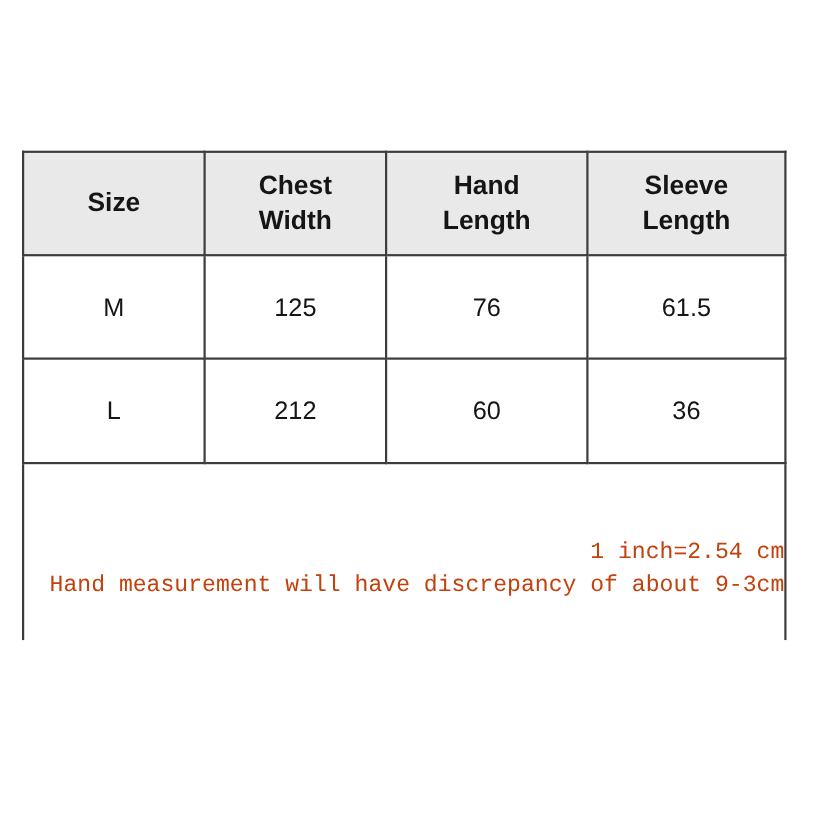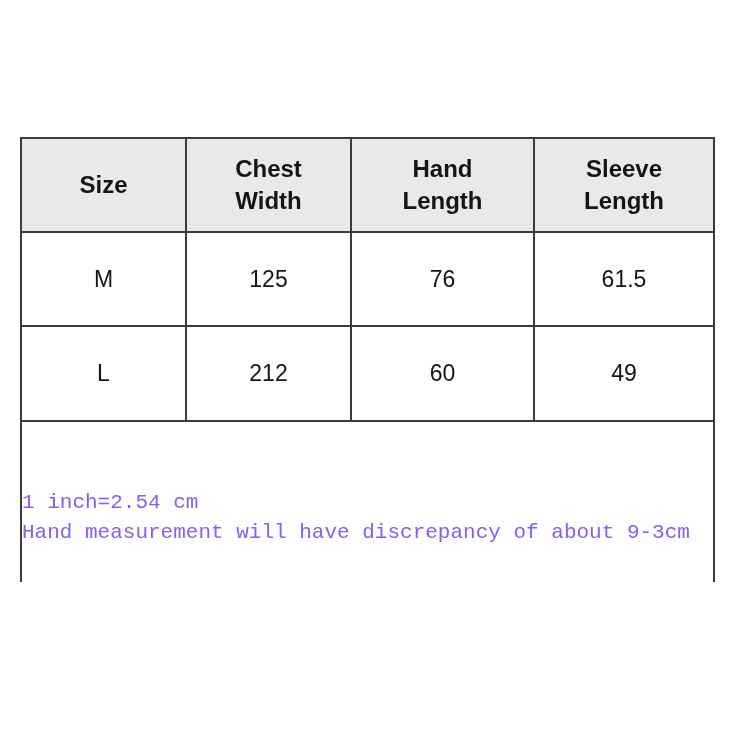--- a/index.html
+++ b/index.html
@@ -49,22 +49,22 @@
     height: 93px;
   }
   .size-table td.note-cell {
     background: #ffffff;
     height: 191px;
   }
   .note-inner {
     font-family: "Liberation Mono", monospace;
     font-size: 21px;
     line-height: 30px;
-    text-align: left;
-    color: #8b5cf6;
+    text-align: right;
+    color: #c2410c;
   }
 </style>
 </head>
 <body>
 
 <div class="canvas">
   <table class="size-table">
     <colgroup>
       <col style="width:165px">
       <col style="width:165px">
@@ -86,21 +86,21 @@
       <tr class="row-m">
         <td class="value-cell">M</td>
         <td class="value-cell">125</td>
         <td class="value-cell">76</td>
         <td class="value-cell">61.5</td>
       </tr>
       <tr class="row-l">
         <td class="value-cell">L</td>
         <td class="value-cell">212</td>
         <td class="value-cell">60</td>
-        <td class="value-cell">49</td>
+        <td class="value-cell">36</td>
       </tr>
       <tr>
         <td class="note-cell" colspan="4">
           <div class="note-inner">
             <div>1 inch=2.54 cm</div>
             <div>Hand measurement will have discrepancy of about 9-3cm</div>
           </div>
         </td>
       </tr>
     </tbody>

